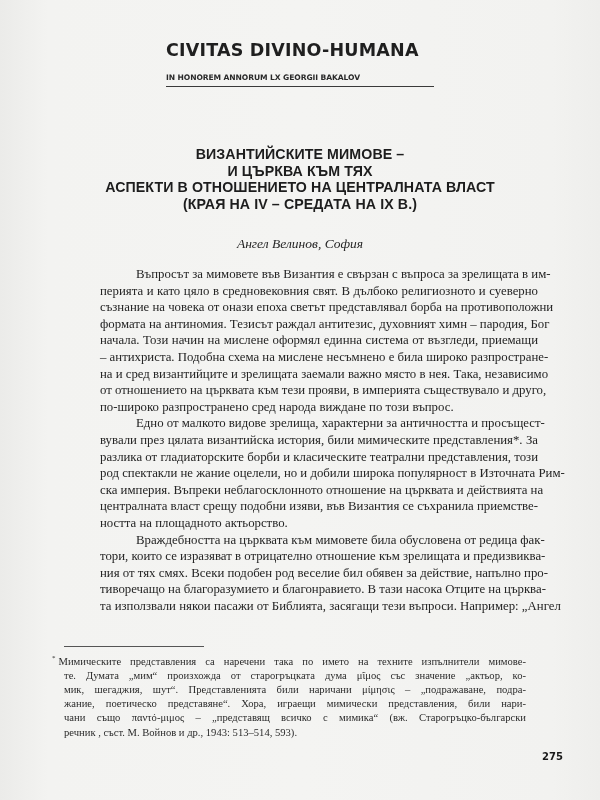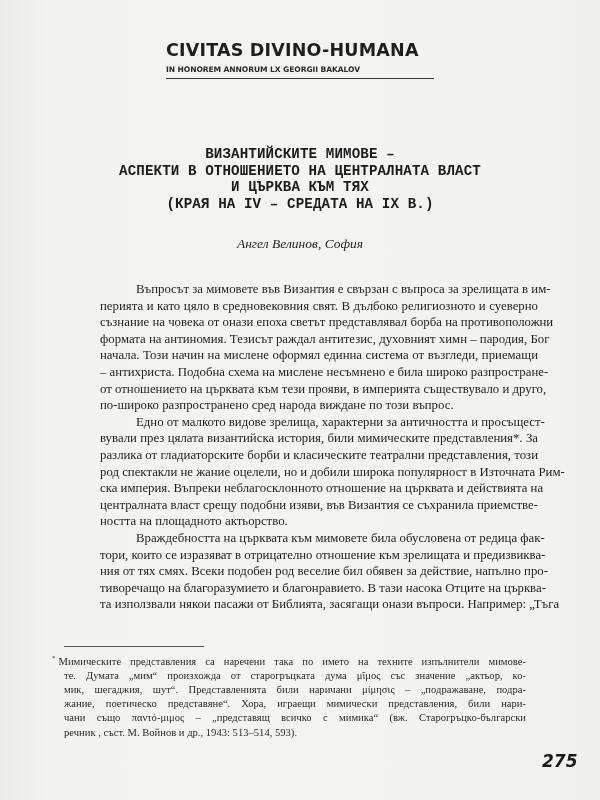--- a/index.html
+++ b/index.html
@@ -35,37 +35,37 @@
       white-space: nowrap;
       line-height: 20px;
       font-weight: 700;
     }
     .header-subtitle {
       font-family: "DejaVu Sans", "Liberation Sans", sans-serif;
       font-size: 7.6px;
       color: #2a2a2a;
       white-space: nowrap;
       line-height: 10px;
-      margin-top: 5px;
+      margin-top: 13px;
       letter-spacing: -0.1px;
       font-weight: 600;
     }
     .header-rule {
       height: 1px;
       background: #3a3a3a;
       margin-top: 3px;
       width: 268px;
     }
     .article-title {
       position: absolute;
       left: 100px;
       top: 146px;
       width: 400px;
       text-align: center;
-      font-family: Liberation Mono, monospace;
+      font-family: Liberation Sans, sans-serif;
       font-weight: 700;
       font-size: 14.2px;
       line-height: 16.5px;
       color: #1d1d1d;
       letter-spacing: 0.1px;
     }
     .article-title div { white-space: nowrap; }
     .author {
       position: absolute;
       left: 100px;
@@ -116,73 +116,73 @@
       vertical-align: super;
       margin-right: 3px;
     }
     .fn-body { padding-left: 12px; }
     .page-number {
       position: absolute;
       left: 542px;
       top: 751px;
       font-family: "DejaVu Sans", "Liberation Sans", sans-serif;
       font-weight: 700;
-      font-size: 17px;
+      font-size: 10px;
       color: #1a1a1a;
-      font-style: italic;
     }
     .line { display: block; text-align: justify; text-align-last: justify; white-space: nowrap; }
     .line.last { text-align-last: left; }
   </style>
 </head>
 <body>
 
 <div class="page">
 
   <div class="header">
     <div class="header-title">CIVITAS DIVINO-HUMANA</div>
     <div class="header-subtitle">IN HONOREM ANNORUM LX GEORGII BAKALOV</div>
     <div class="header-rule"></div>
   </div>
 
   <div class="article-title">
     <div>ВИЗАНТИЙСКИТЕ МИМОВЕ –</div>
+    <div>И ЦЪРКВА КЪМ ТЯХ</div>
     <div>АСПЕКТИ В ОТНОШЕНИЕТО НА ЦЕНТРАЛНАТА ВЛАСТ</div>
-    <div>И ЦЪРКВА КЪМ ТЯХ</div>
     <div>(КРАЯ НА IV – СРЕДАТА НА IX В.)</div>
   </div>
 
   <div class="author">Ангел Велинов, София</div>
 
   <div class="body-text">
     <div class="para">
-      <span class="line" style="padding-left: 36px; margin-top: 15px;">Въпросът за мимовете във Византия е свързан с въпроса за зрелищата в им-</span>
+      <span class="line" style="padding-left: 36px;">Въпросът за мимовете във Византия е свързан с въпроса за зрелищата в им-</span>
       <span class="line">перията и като цяло в средновековния свят. В дълбоко религиозното и суеверно</span>
       <span class="line">съзнание на човека от онази епоха светът представлявал борба на противоположни</span>
       <span class="line">формата на антиномия. Тезисът раждал антитезис, духовният химн – пародия, Бог</span>
       <span class="line">начала. Този начин на мислене оформял единна система от възгледи, приемащи</span>
       <span class="line">– антихриста. Подобна схема на мислене несъмнено е била широко разпростране-</span>
+      <span class="line">на и сред византийците и зрелищата заемали важно място в нея. Така, независимо</span>
       <span class="line">от отношението на църквата към тези прояви, в империята съществувало и друго,</span>
       <span class="line last">по-широко разпространено сред народа виждане по този въпрос.</span>
     </div>
     <div class="para">
       <span class="line" style="padding-left: 36px;">Едно от малкото видове зрелища, характерни за античността и просъщест-</span>
       <span class="line">вували през цялата византийска история, били мимическите представления*. За</span>
       <span class="line">разлика от гладиаторските борби и класическите театрални представления, този</span>
       <span class="line">род спектакли не жание оцелели, но и добили широка популярност в Източната Рим-</span>
       <span class="line">ска империя. Въпреки неблагосклонното отношение на църквата и действията на</span>
       <span class="line">централната власт срещу подобни изяви, във Византия се съхранила приемстве-</span>
       <span class="line last">ността на площадното актьорство.</span>
     </div>
     <div class="para">
       <span class="line" style="padding-left: 36px;">Враждебността на църквата към мимовете била обусловена от редица фак-</span>
       <span class="line">тори, които се изразяват в отрицателно отношение към зрелищата и предизвиква-</span>
       <span class="line">ния от тях смях. Всеки подобен род веселие бил обявен за действие, напълно про-</span>
       <span class="line">тиворечащо на благоразумието и благонравието. В тази насока Отците на църква-</span>
-      <span class="line">та използвали някои пасажи от Библията, засягащи онази въпроси. Например: „Тъга</span>
+      <span class="line">та използвали някои пасажи от Библията, засягащи тези въпроси. Например: „Ангел</span>
     </div>
   </div>
 
   <div class="footnote-rule"></div>
 
   <div class="footnote">
     <span class="line"><span class="fn-marker">*</span><span>Мимическите представления са наречени така по името на техните изпълнители мимове-</span></span>
     <div class="fn-body">
       <span class="line">те. Думата „мим“ произхожда от старогръцката дума μῖμος със значение „актьор, ко-</span>
       <span class="line">мик, шегаджия, шут“. Представленията били наричани μίμησις – „подражаване, подра-</span>

